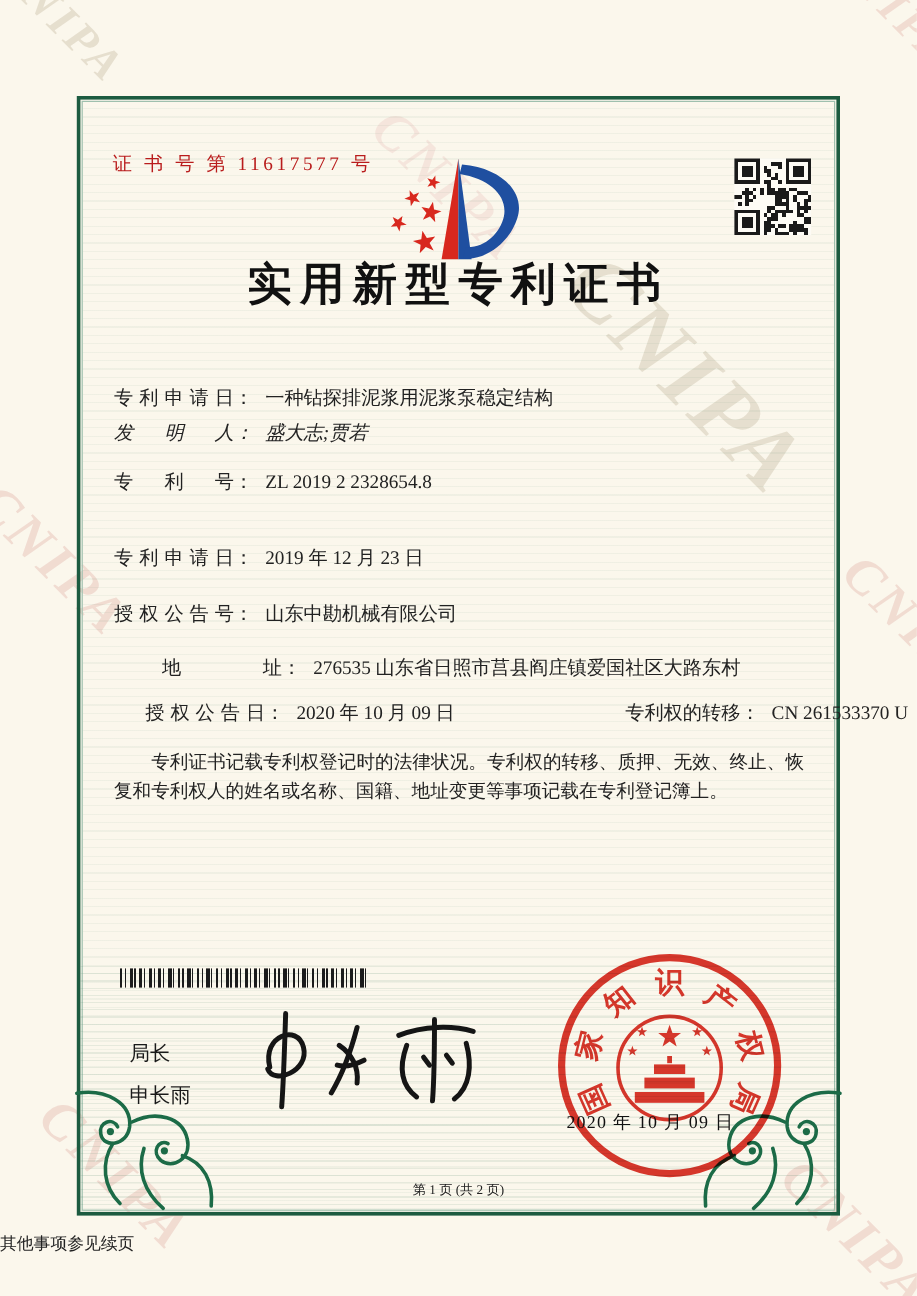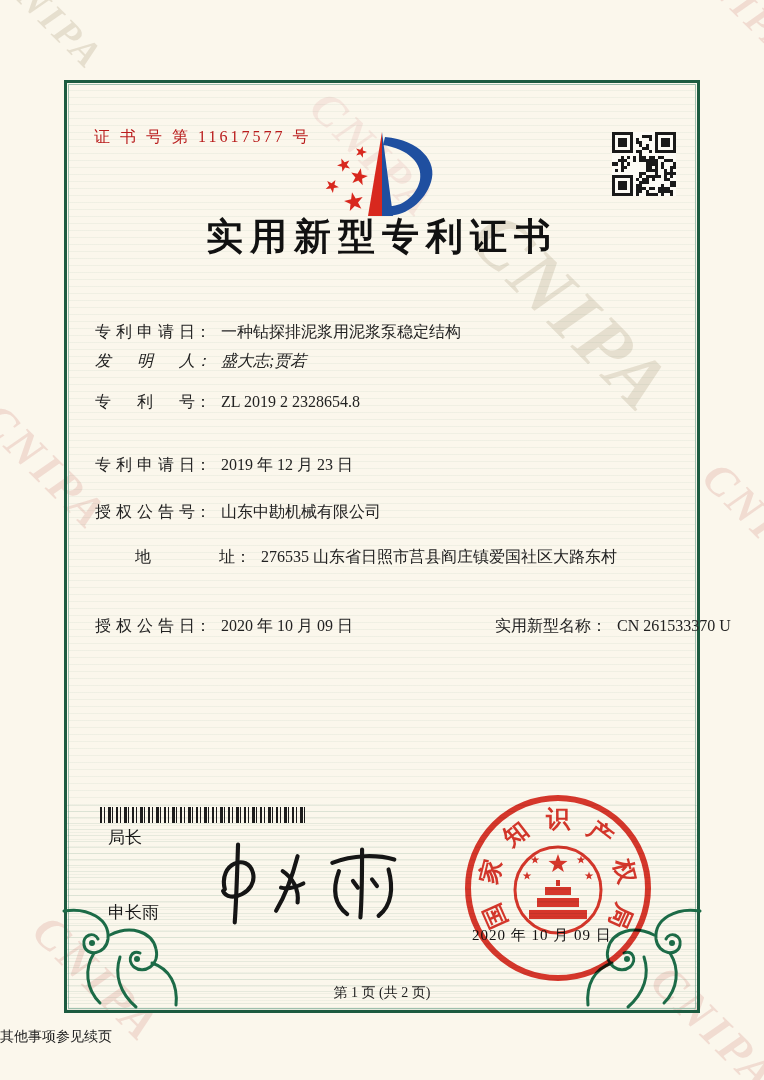--- a/index.html
+++ b/index.html
@@ -61,21 +61,21 @@
     background:repeating-linear-gradient(90deg,
       #1c1c1c 0 2px, transparent 2px 4px,
       #1c1c1c 4px 5px, transparent 5px 8px,
       #1c1c1c 8px 11px, transparent 11px 12px,
       #1c1c1c 12px 13px, transparent 13px 16px);
   }
   .officer{position:absolute;left:108px;z-index:2;font-family:"Liberation Sans", sans-serif;font-size:17px;color:#1a1a1a;}
   .sig{position:absolute;left:200px;top:836px;z-index:2;}
   .seal{position:absolute;left:458px;top:788px;z-index:2;opacity:0.93;mix-blend-mode:multiply;}
   .seal-date{position:absolute;left:472px;top:926px;z-index:3;font-size:15px;letter-spacing:1px;color:#111;white-space:nowrap;}
-  .page-footer{position:absolute;left:0;right:0;top:984px;text-align:center;z-index:2;font-size:14px;color:#222;}
+  .page-footer{position:absolute;left:0;right:0;top:984px;text-align:center;z-index:2;font-size:11px;color:#222;}
   .cont-note{position:absolute;left:0;right:0;top:1028px;z-index:2;font-size:14px;color:#222;}
   .flourish{position:absolute;z-index:2;}
   .flourish.br{right:62px;top:905px;}
   .flourish.bl{left:62px;top:905px;transform:scaleX(-1);}
 </style>
 </head>
 <body>
 
 <div class="wm beige" style="left:-16px;top:-6px;font-size:38px;">CNIPA</div>
 <div class="wm pink" style="left:676px;top:-18px;font-size:38px;">CNIPA</div>
@@ -362,33 +362,34 @@
 </div>
 <div class="fieldrow" style="top:455px;">
   <span class="flabel">专利申请日</span><span class="fcolon">：</span><span>2019 年 12 月 23 日</span>
 </div>
 <div class="fieldrow" style="top:502px;">
   <span class="flabel">授权公告号</span><span class="fcolon">：</span><span>山东中勘机械有限公司</span>
 </div>
 <div class="fieldrow" style="top:547px;margin-left:40px;">
   <span class="flabel">地址</span><span class="fcolon">：</span><span>276535 山东省日照市莒县阎庄镇爱国社区大路东村</span>
 </div>
-<div class="fieldrow" style="top:616px;width:575px;">
+<div class="fieldrow" style="top:584px;width:575px;margin-left:26px;">
   <span class="flabel">授权公告日</span><span class="fcolon">：</span><span>2020 年 10 月 09 日</span>
   <span class="grant-pair">
-    <span>实用新型名称</span><span>：</span><span class="fcolon"></span><span>CN 261533370 U</span>
+    <span>专利权的转移</span><span>：</span><span class="fcolon"></span><span>CN 261533370 U</span>
   </span>
 </div>
 
 <div class="paras">
+  <p>专利证书记载专利权登记时的法律状况。专利权的转移、质押、无效、终止、恢复和专利权人的姓名或名称、国籍、地址变更等事项记载在专利登记簿上。</p>
 </div>
 
 <div class="barcode"></div>
 
-<div class="officer" style="top:826px;">局长</div>
+<div class="officer" style="top:866px;">局长</div>
 <div class="officer" style="top:901px;">申长雨</div>
 
 <svg class="sig" width="215" height="95" viewBox="0 0 260 110">
   <g fill="none" stroke="#151515" stroke-width="5" stroke-linecap="round">
     <path d="M30,62 C22,30 58,18 64,42 C70,66 34,80 28,64"></path>
     <path d="M46,8 C45,40 44,75 42,102"></path>
     <path d="M118,22 C112,45 104,68 92,88"></path>
     <path d="M100,40 C112,48 120,62 118,78"></path>
     <path d="M125,55 C115,60 105,62 98,60"></path>
     <path d="M160,30 C185,20 215,20 235,26"></path>

